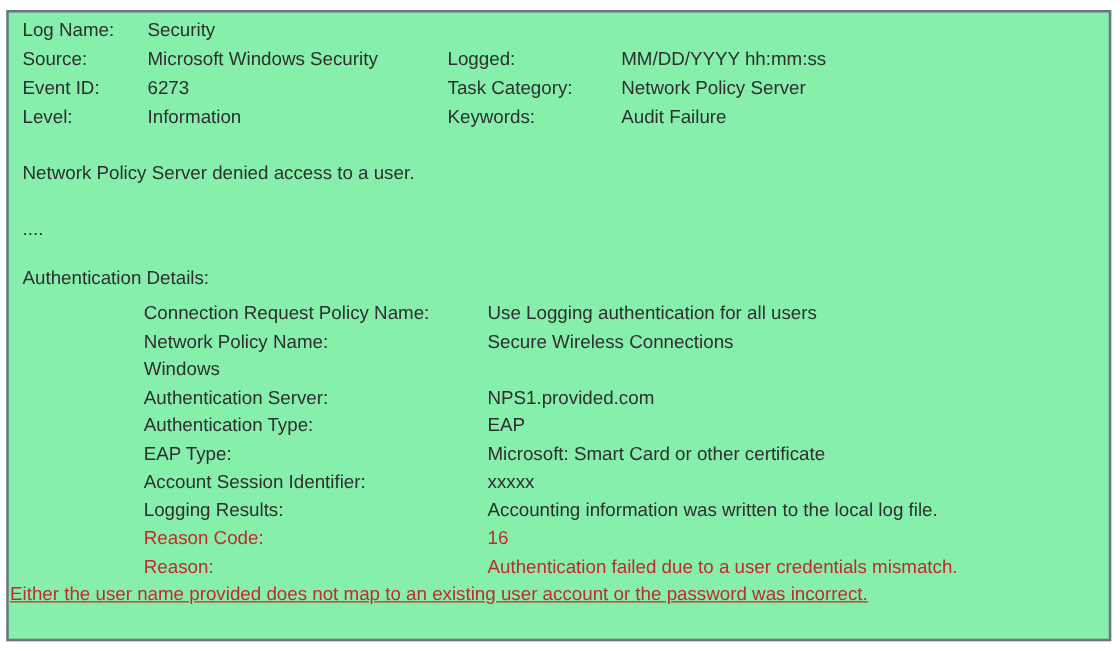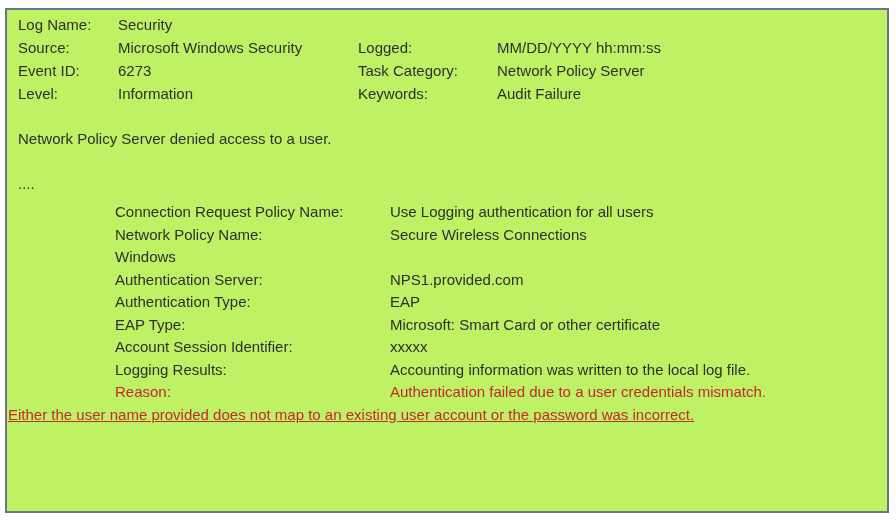--- a/index.html
+++ b/index.html
@@ -19,21 +19,21 @@
     background: #ffffff;
     overflow: hidden;
   }
   .frame {
     position: absolute;
     left: 5px;
     top: 8px;
     right: 7px;
     bottom: 8px;
     border: 2px solid #6b7585;
-    background: #bef264;
+    background: #86efac;
     box-sizing: border-box;
     padding: 3px 10px 0 11px;
     font-size: 15px;
     line-height: 23px;
     overflow: hidden;
   }
   
   .hdr-row { display: flex; }
   .hdr-label   { width: 100px; flex: 0 0 auto; white-space: nowrap; }
   .hdr-value   { width: 240px; flex: 0 0 auto; white-space: nowrap; }
@@ -88,20 +88,21 @@
         <span class="hdr-label">Level:</span>
         <span class="hdr-value">Information</span>
         <span class="hdr-rlabel">Keywords:</span>
         <span class="hdr-rvalue">Audit Failure</span>
       </div>
     </div>
 
     <div class="desc">Network Policy Server denied access to a user.</div>
     <div class="dots">....</div>
 
+    <div class="section-title">Authentication Details:</div>
 
     <div class="details">
       <div class="detail-row">
         <span class="detail-indent"></span>
         <span class="detail-label">Connection Request Policy Name:</span>
         <span class="detail-value">Use Logging authentication for all users</span>
       </div>
       <div class="detail-row">
         <span class="detail-indent"></span>
         <span class="detail-label">Network Policy Name:</span>
@@ -131,20 +132,25 @@
         <span class="detail-label">Account Session Identifier:</span>
         <span class="detail-value">xxxxx</span>
       </div>
       <div class="detail-row">
         <span class="detail-indent"></span>
         <span class="detail-label">Logging Results:</span>
         <span class="detail-value">Accounting information was written to the local log file.</span>
       </div>
       <div class="detail-row red">
         <span class="detail-indent"></span>
+        <span class="detail-label">Reason Code:</span>
+        <span class="detail-value">16</span>
+      </div>
+      <div class="detail-row red">
+        <span class="detail-indent"></span>
         <span class="detail-label">Reason:</span>
         <span class="detail-value">Authentication failed due to a user credentials mismatch.</span>
       </div>
     </div>
 
     <div class="overflow-line red">Either the user name provided does not map to an existing user account or the password was incorrect.</div>
 
   </div>
 </div>
 

